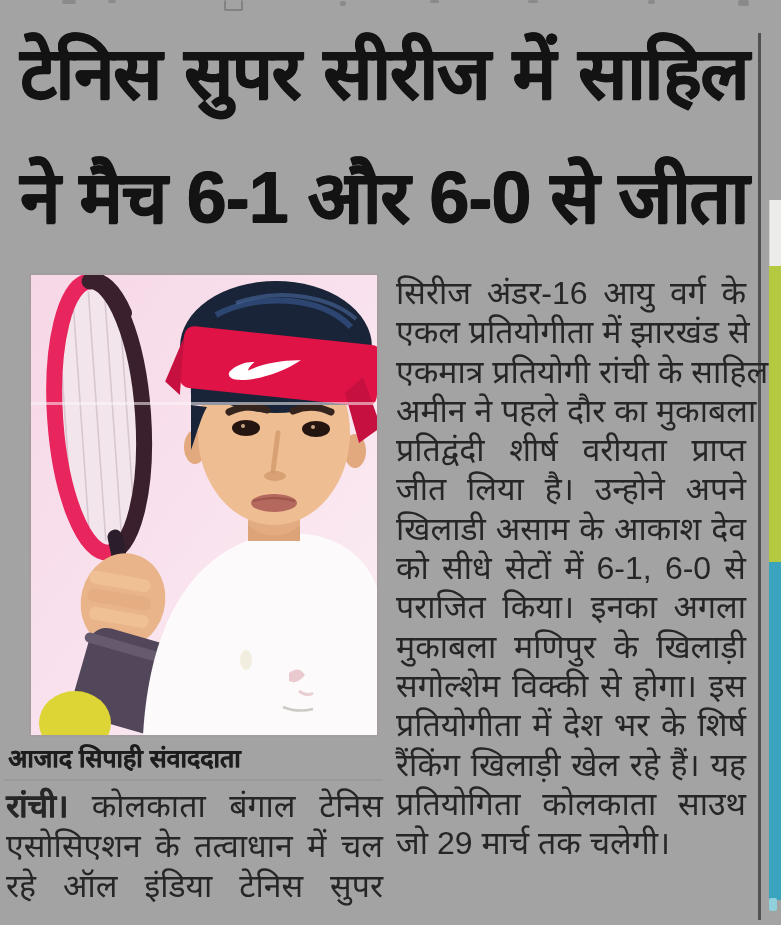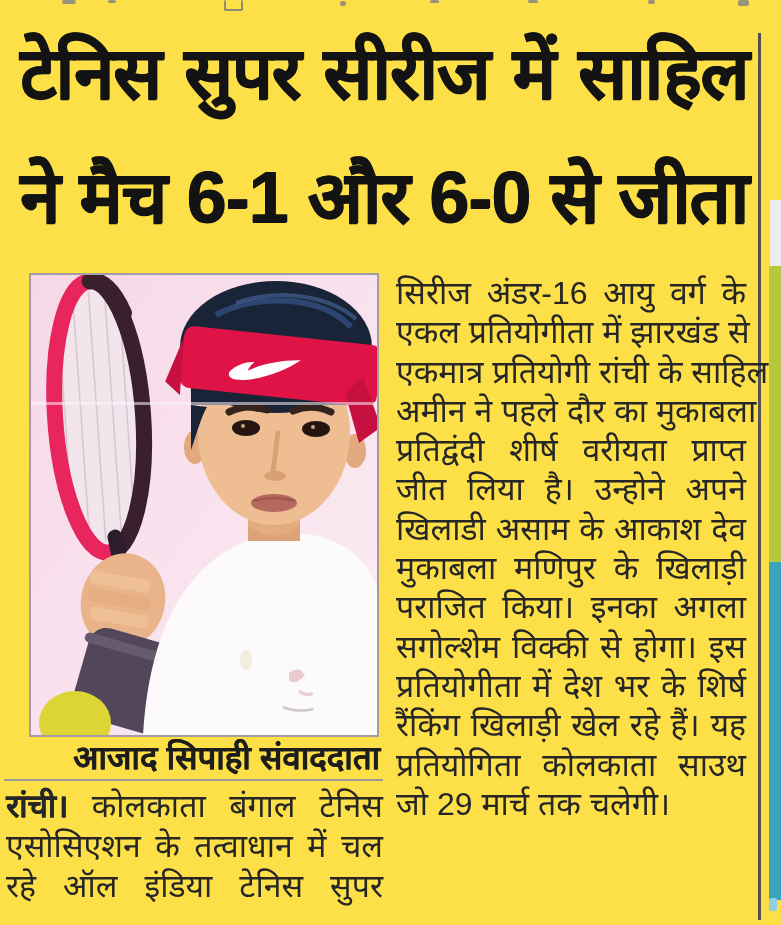--- a/index.html
+++ b/index.html
@@ -1,18 +1,18 @@
 <!DOCTYPE html>
 <html><head>
 <meta charset="utf-8">
 <style>
   html,body{margin:0;padding:0;background:#ffffff;}
   .page{
     position:relative;width:781px;height:925px;overflow:hidden;
-    background:#fde047;font-family:"Liberation Sans", sans-serif;
+    background:#a3a3a3;font-family:"Liberation Sans", sans-serif;
   }
   
   .crop-fragments span{position:absolute;background:#868686;border-radius:2px;opacity:.85;}
   .f1{left:62px;top:0;width:14px;height:4px;}
   .f2{left:108px;top:0;width:8px;height:3px;}
   .f3{left:224px;top:0;width:15px;height:9px;background:transparent!important;border:2.5px solid #7d7d7d;border-top:none;border-radius:0 0 10px 10px;opacity:.75;}
   .f4{left:340px;top:1px;width:6px;height:5px;border-radius:50%;}
   .f5{left:430px;top:0;width:9px;height:3px;}
   .f6{left:528px;top:0;width:10px;height:3px;}
   .f7{left:648px;top:0;width:7px;height:4px;}
@@ -40,22 +40,22 @@
 
   
   .photo-frame{
     position:absolute;left:29px;top:273px;width:346px;height:460px;
     border:2px solid #a39da0;background:#f7dbe8;
   }
   .photo-frame svg{display:block;}
 
   
   .byline{
-    position:absolute;left:8px;top:741px;width:372px;text-align:right;
-    font-weight:bold;font-size:33px;color:#1d1d1d;line-height:34px;
+    position:absolute;left:8px;top:741px;width:372px;text-align:left;
+    font-weight:bold;font-size:25px;color:#1d1d1d;line-height:34px;
     text-shadow:0.4px 0 0 currentColor;
   }
   .byline-rule{position:absolute;left:4px;top:779px;width:379px;height:2px;background:#9a9a9a;}
 
   
   .body-line{
     height:40px;line-height:40px;font-size:32px;color:#262626;white-space:nowrap;
     text-align:justify;text-align-last:justify;
   }
   .left-col{position:absolute;left:6px;top:786px;width:377px;}
@@ -195,22 +195,23 @@
   </div>
 
   <div class="right-col">
     <div class="body-line">सिरीज अंडर-16 आयु वर्ग के</div>
     <div class="body-line">एकल प्रतियोगीता में झारखंड से</div>
     <div class="body-line">एकमात्र प्रतियोगी रांची के साहिल</div>
     <div class="body-line">अमीन ने पहले दौर का मुकाबला</div>
     <div class="body-line">प्रतिद्वंदी शीर्ष वरीयता प्राप्त</div>
     <div class="body-line">जीत लिया है। उन्होने अपने</div>
     <div class="body-line">खिलाडी असाम के आकाश देव</div>
+    <div class="body-line">को सीधे सेटों में 6-1, 6-0 से</div>
+    <div class="body-line">पराजित किया। इनका अगला</div>
     <div class="body-line">मुकाबला मणिपुर के खिलाड़ी</div>
-    <div class="body-line">पराजित किया। इनका अगला</div>
     <div class="body-line">सगोल्शेम विक्की से होगा। इस</div>
     <div class="body-line">प्रतियोगीता में देश भर के शिर्ष</div>
     <div class="body-line">रैंकिंग खिलाड़ी खेल रहे हैं। यह</div>
     <div class="body-line">प्रतियोगिता कोलकाता साउथ</div>
     <div class="body-line last-line">जो 29 मार्च तक चलेगी।</div>
   </div>
 
 </div>
 
 </body></html>

